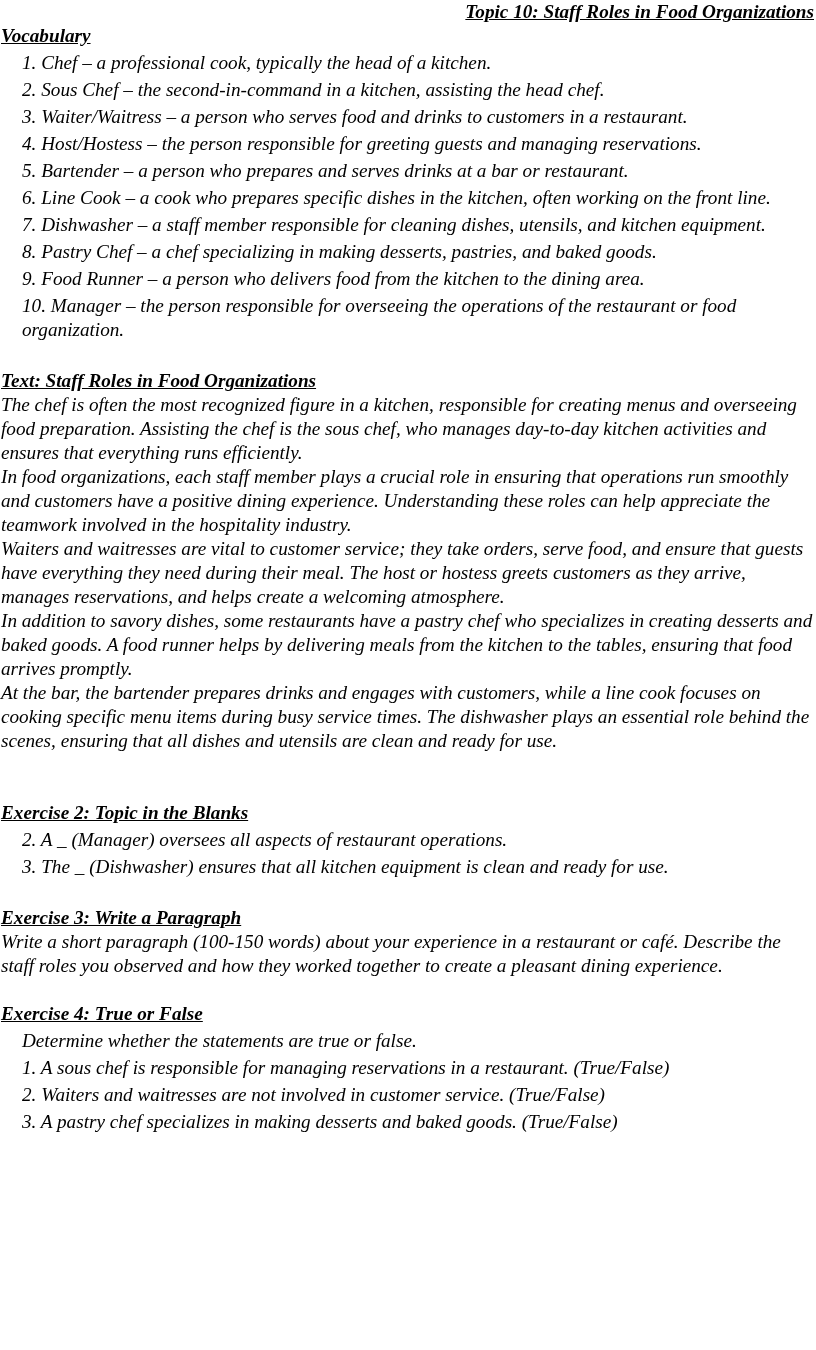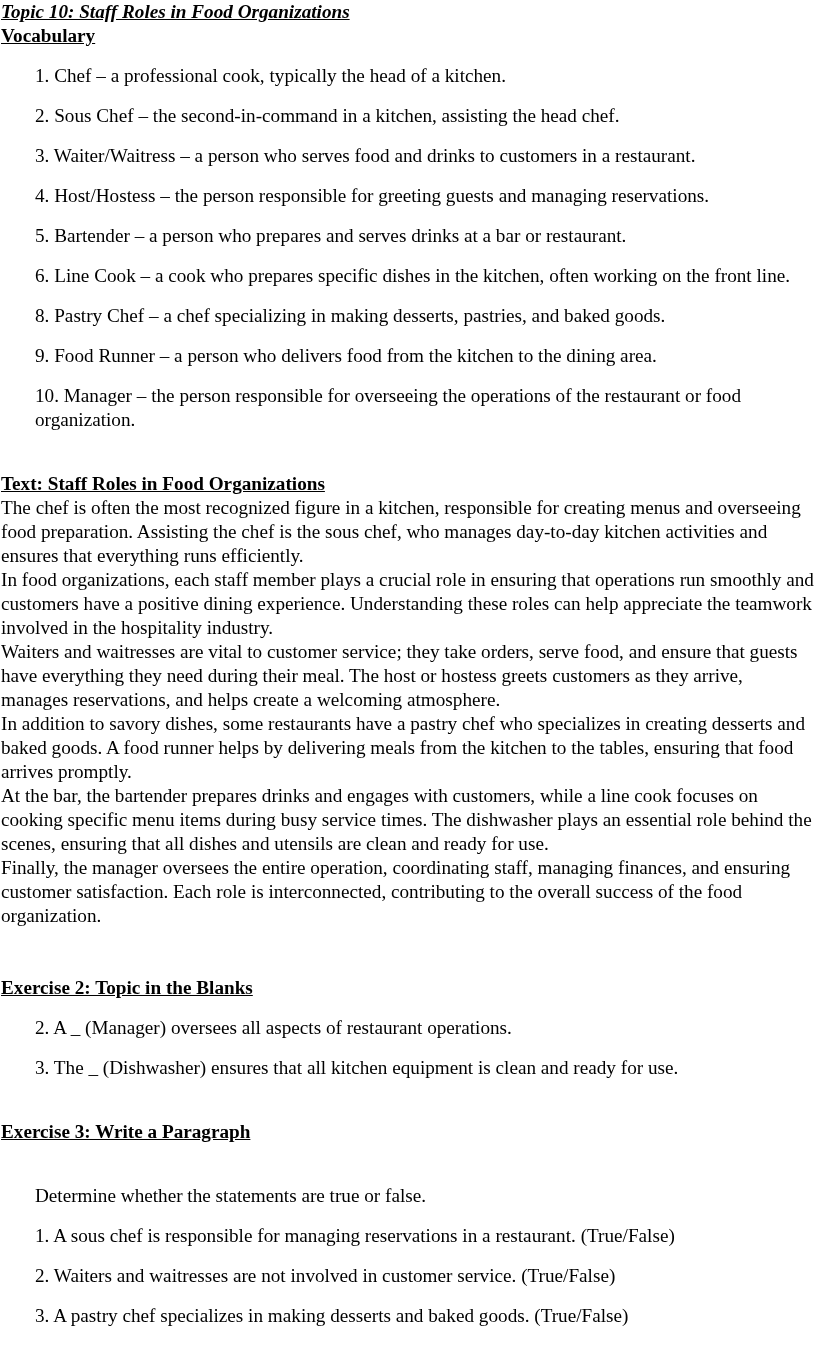--- a/index.html
+++ b/index.html
@@ -3,72 +3,74 @@
 <meta charset="utf-8">
 <style>
   html, body { margin: 0; padding: 0; background: #ffffff; }
   body {
     width: 816px; height: 1350px; overflow: hidden;
     font-family: "Liberation Serif", "DejaVu Serif", serif;
     font-size: 19.2px; line-height: 24px; color: #000;
   }
   .page { padding: 0 2px 0 1px; }
   .title {
-    text-align: left; font-weight: bold; font-style: italic;
+    text-align: right; font-weight: bold; font-style: italic;
     text-decoration: underline; margin: 0; height: 24px;
   }
   .heading { font-weight: bold; text-decoration: underline; margin: 0; }
-  .line { margin: 16px; padding-left: 18px; }
+  .line { margin: 3px; padding-left: 18px; }
   .gap { height: 24px; }
-  p { margin: 0; }
+  p { margin: 0; font-style: italic; }
 </style>
 </head>
 <body>
 
 <div class="page">
   <p class="title">Topic 10: Staff Roles in Food Organizations</p>
 
   <section>
     <p class="heading">Vocabulary</p>
     <p class="line">1. Chef – a professional cook, typically the head of a kitchen.</p>
     <p class="line">2. Sous Chef – the second-in-command in a kitchen, assisting the head chef.</p>
     <p class="line">3. Waiter/Waitress – a person who serves food and drinks to customers in a restaurant.</p>
     <p class="line">4. Host/Hostess – the person responsible for greeting guests and managing reservations.</p>
     <p class="line">5. Bartender – a person who prepares and serves drinks at a bar or restaurant.</p>
     <p class="line">6. Line Cook – a cook who prepares specific dishes in the kitchen, often working on the front line.</p>
+    <p class="line">7. Dishwasher – a staff member responsible for cleaning dishes, utensils, and kitchen equipment.</p>
     <p class="line">8. Pastry Chef – a chef specializing in making desserts, pastries, and baked goods.</p>
     <p class="line">9. Food Runner – a person who delivers food from the kitchen to the dining area.</p>
     <p class="line">10. Manager – the person responsible for overseeing the operations of the restaurant or food organization.</p>
   </section>
   <div class="gap"></div>
 
   <section>
     <p class="heading">Text: Staff Roles in Food Organizations</p>
     <p>The chef is often the most recognized figure in a kitchen, responsible for creating menus and overseeing food preparation. Assisting the chef is the sous chef, who manages day-to-day kitchen activities and ensures that everything runs efficiently.</p>
     <p>In food organizations, each staff member plays a crucial role in ensuring that operations run smoothly and customers have a positive dining experience. Understanding these roles can help appreciate the teamwork involved in the hospitality industry.</p>
     <p>Waiters and waitresses are vital to customer service; they take orders, serve food, and ensure that guests have everything they need during their meal. The host or hostess greets customers as they arrive, manages reservations, and helps create a welcoming atmosphere.</p>
     <p>In addition to savory dishes, some restaurants have a pastry chef who specializes in creating desserts and baked goods. A food runner helps by delivering meals from the kitchen to the tables, ensuring that food arrives promptly.</p>
     <p>At the bar, the bartender prepares drinks and engages with customers, while a line cook focuses on cooking specific menu items during busy service times. The dishwasher plays an essential role behind the scenes, ensuring that all dishes and utensils are clean and ready for use.</p>
-    <p>Finally, the manager oversees the entire operation, coordinating staff, managing finances, and ensuring customer satisfaction. Each role is interconnected, contributing to the overall success of the food organization.</p>
   </section>
   <div class="gap"></div>
 
   <div class="gap"></div>
 
   <section>
     <p class="heading">Exercise 2: Topic in the Blanks</p>
     <p class="line">2. A _ (Manager) oversees all aspects of restaurant operations.</p>
     <p class="line">3. The _ (Dishwasher) ensures that all kitchen equipment is clean and ready for use.</p>
   </section>
   <div class="gap"></div>
 
   <section>
     <p class="heading">Exercise 3: Write a Paragraph</p>
+    <p>Write a short paragraph (100-150 words) about your experience in a restaurant or café. Describe the staff roles you observed and how they worked together to create a pleasant dining experience.</p>
   </section>
   <div class="gap"></div>
 
   <section>
+    <p class="heading">Exercise 4: True or False</p>
     <p class="line">Determine whether the statements are true or false.</p>
     <p class="line">1. A sous chef is responsible for managing reservations in a restaurant. (True/False)</p>
     <p class="line">2. Waiters and waitresses are not involved in customer service. (True/False)</p>
     <p class="line">3. A pastry chef specializes in making desserts and baked goods. (True/False)</p>
   </section>
 </div>
 
 </body></html>

